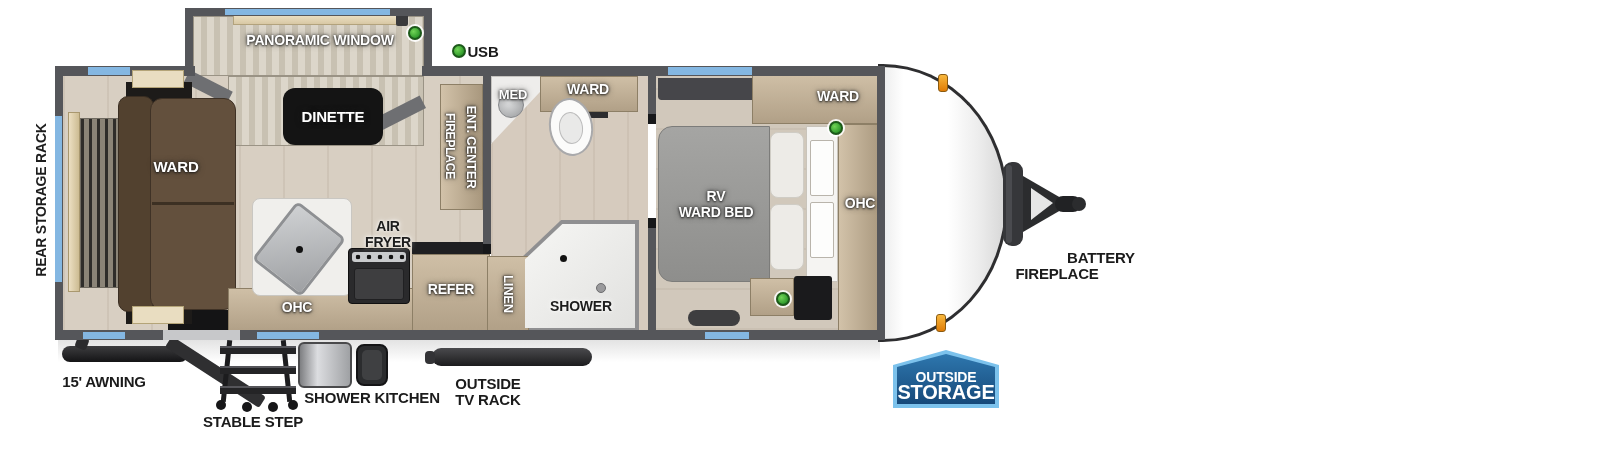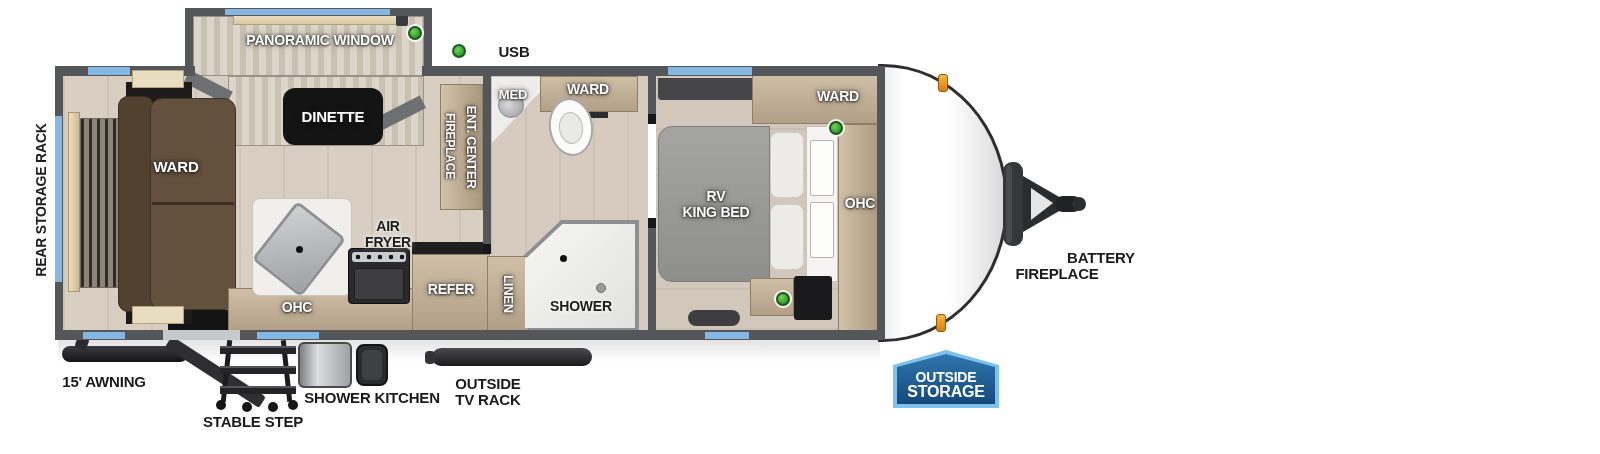--- a/index.html
+++ b/index.html
@@ -67,21 +67,21 @@
   <div class="abs fix" style="left:283px;top:88px;width:100px;height:57px;background:#141414;border-radius:12px;z-index:3;"></div>
   <div class="wall abs" style="left:185px;top:8px;width:8px;height:66px;"></div>
   <div class="wall abs" style="left:185px;top:8px;width:247px;height:8px;"></div>
   <div class="wall abs" style="left:424px;top:8px;width:8px;height:66px;"></div>
   <div class="win abs" style="left:225px;top:9px;width:165px;height:6px;"></div>
   <div class="lbl white" style="left:320px;top:40px;">PANORAMIC WINDOW</div>
   <div class="lbl white" style="left:333px;top:116px;font-size:15px;">DINETTE</div>
   <div class="gdot abs" style="left:415px;top:33px;"></div>
 
   <div class="gdot abs" style="left:459px;top:51px;"></div>
-  <div class="lbl extlbl" style="left:514px;top:51px;">USB</div>
+  <div class="lbl extlbl" style="left:483px;top:51px;">USB</div>
 
   <div class="wall abs" style="left:55px;top:66px;width:140px;height:10px;"></div>
   <div class="wall abs" style="left:422px;top:66px;width:463px;height:10px;"></div>
   <div class="wall abs" style="left:55px;top:66px;width:8px;height:274px;"></div>
   <div class="wall abs" style="left:877px;top:66px;width:8px;height:274px;"></div>
   <div class="wall abs" style="left:55px;top:330px;width:108px;height:10px;"></div>
   <div class="wall abs" style="left:240px;top:330px;width:645px;height:10px;"></div>
   <div class="abs" style="left:163px;top:330px;width:77px;height:10px;background:#c7c8ca;z-index:3;"></div>
   <div class="abs fix" style="left:168px;top:310px;width:68px;height:22px;background:#141415;border-radius:2px;"></div>
 
@@ -151,21 +151,21 @@
   <div class="wall abs" style="left:648px;top:76px;width:8px;height:46px;"></div>
   <div class="wall abs" style="left:648px;top:220px;width:8px;height:110px;"></div>
   <div class="stop abs" style="left:648px;top:114px;width:8px;height:10px;"></div>
   <div class="stop abs" style="left:648px;top:218px;width:8px;height:10px;"></div>
   <div class="abs fix" style="left:658px;top:78px;width:112px;height:22px;background:#46464a;border-radius:0 12px 12px 4px;"></div>
   <div class="abs fix" style="left:658px;top:126px;width:112px;height:156px;border-radius:14px 0 0 14px;
               background:linear-gradient(180deg,#a5a5a3,#8e8e8c);border:1px solid #7c7c7a;"></div>
   <div class="abs fix" style="left:770px;top:132px;width:34px;height:66px;background:#edebe7;border:1px solid #cfccc5;border-radius:8px;"></div>
   <div class="abs fix" style="left:770px;top:204px;width:34px;height:66px;background:#edebe7;border:1px solid #cfccc5;border-radius:8px;"></div>
   <div class="lbl white" style="left:716px;top:196px;">RV</div>
-  <div class="lbl white" style="left:716px;top:212px;">KING BED</div>
+  <div class="lbl white" style="left:716px;top:212px;">WARD BED</div>
   <div class="abs fix" style="left:806px;top:126px;width:32px;height:156px;background:#f5f4f2;border:1px solid #c9c4bb;"></div>
   <div class="abs fix" style="left:810px;top:140px;width:24px;height:56px;background:#fdfdfc;border:1px solid #b9b4ab;border-radius:2px;"></div>
   <div class="abs fix" style="left:810px;top:202px;width:24px;height:56px;background:#fdfdfc;border:1px solid #b9b4ab;border-radius:2px;"></div>
   <div class="abs fix cab" style="left:752px;top:74px;width:130px;height:50px;"></div>
   <div class="lbl white" style="left:838px;top:96px;">WARD</div>
   <div class="abs fix cabv" style="left:838px;top:124px;width:44px;height:208px;"></div>
   <div class="lbl white" style="left:860px;top:203px;">OHC</div>
   <div class="abs fix cab" style="left:750px;top:278px;width:44px;height:38px;"></div>
   <div class="abs fix" style="left:794px;top:276px;width:38px;height:44px;background:#1a1a1c;border-radius:3px;"></div>
   <div class="abs fix" style="left:688px;top:310px;width:52px;height:16px;background:#3e3e40;border-radius:8px;"></div>
@@ -200,15 +200,15 @@
   <div class="abs ext" style="left:432px;top:348px;width:160px;height:18px;border-radius:9px;background:linear-gradient(180deg,#4a4a4d,#1c1c1e);"></div>
   <div class="abs ext" style="left:425px;top:351px;width:10px;height:13px;background:#333336;border-radius:4px;"></div>
   <div class="lbl extlbl" style="left:488px;top:383px;">OUTSIDE</div>
   <div class="lbl extlbl" style="left:488px;top:399px;">TV RACK</div>
 
   <div class="abs ext" style="left:893px;top:350px;width:106px;height:58px;background:#7cc2ec;
               clip-path:polygon(50% 0,100% 26%,100% 100%,0 100%,0 26%);z-index:5;"></div>
   <div class="abs ext" style="left:897px;top:354px;width:98px;height:50px;background:linear-gradient(180deg,#2e77ae,#16497a);
               clip-path:polygon(50% 0,100% 26%,100% 100%,0 100%,0 26%);z-index:5;"></div>
   <div class="lbl" style="left:946px;top:377px;color:#fff;font-size:14px;z-index:6;">OUTSIDE</div>
-  <div class="lbl" style="left:946px;top:392px;color:#fff;font-size:16px;z-index:6;">STORAGE</div>
+  <div class="lbl" style="left:946px;top:392px;color:#fff;font-size:20px;z-index:6;">STORAGE</div>
 
 </div>
 
 </body></html>

